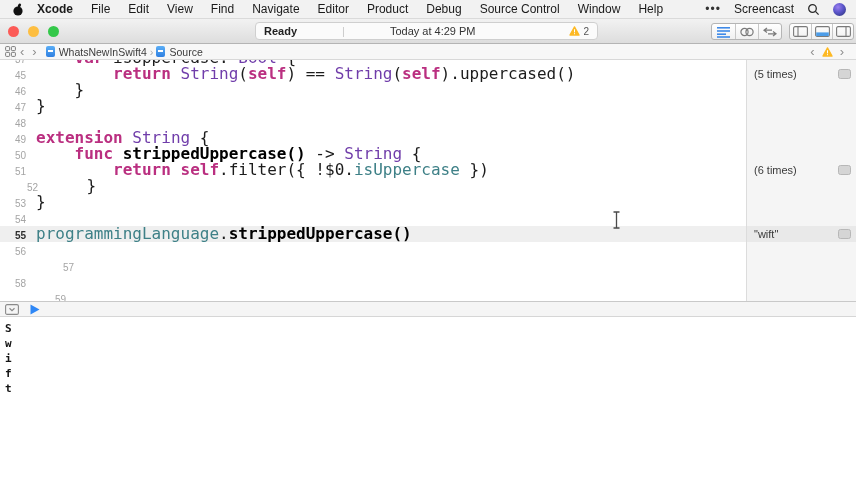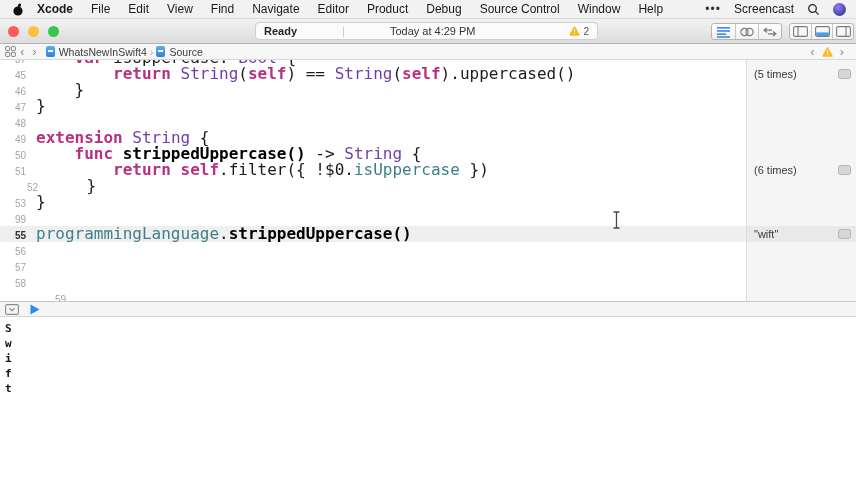--- a/index.html
+++ b/index.html
@@ -228,24 +228,24 @@
         <div class="code-row" style="top: -10px;"><span class="ln">37</span><span class="code"><span class="tk-p">    </span><span class="tk-k">var</span><span class="tk-p"> isUppercase: </span><span class="tk-t">Bool</span><span class="tk-p"> {</span></span></div>
         <div class="code-row" style="top: 6px;"><span class="ln">45</span><span class="code"><span class="tk-p">        </span><span class="tk-k">return</span><span class="tk-p"> </span><span class="tk-t">String</span><span class="tk-p">(</span><span class="tk-k">self</span><span class="tk-p">) == </span><span class="tk-t">String</span><span class="tk-p">(</span><span class="tk-k">self</span><span class="tk-p">).uppercased()</span></span></div>
         <div class="code-row" style="top: 22px;"><span class="ln">46</span><span class="code"><span class="tk-p">    }</span></span></div>
         <div class="code-row" style="top: 38px;"><span class="ln">47</span><span class="code"><span class="tk-p">}</span></span></div>
         <div class="code-row" style="top: 54px;"><span class="ln">48</span><span class="code"></span></div>
         <div class="code-row" style="top: 70px;"><span class="ln">49</span><span class="code"><span class="tk-k">extension</span><span class="tk-p"> </span><span class="tk-t">String</span><span class="tk-p"> {</span></span></div>
         <div class="code-row" style="top: 86px;"><span class="ln">50</span><span class="code"><span class="tk-p">    </span><span class="tk-k">func</span><span class="tk-p"> </span><span class="tk-b">strippedUppercase()</span><span class="tk-p"> -&gt; </span><span class="tk-t">String</span><span class="tk-p"> {</span></span></div>
         <div class="code-row" style="top: 102px;"><span class="ln">51</span><span class="code"><span class="tk-p">        </span><span class="tk-k">return</span><span class="tk-p"> </span><span class="tk-k">self</span><span class="tk-p">.filter({ !$0.</span><span class="tk-f">isUppercase</span><span class="tk-p"> })</span></span></div>
         <div class="code-row" style="top: 118px; padding-left: 12px;"><span class="ln">52</span><span class="code"><span class="tk-p">    }</span></span></div>
         <div class="code-row" style="top: 134px;"><span class="ln">53</span><span class="code"><span class="tk-p">}</span></span></div>
-        <div class="code-row" style="top: 150px;"><span class="ln">99</span><span class="code"></span></div>
+        <div class="code-row" style="top: 150px;"><span class="ln">54</span><span class="code"></span></div>
         <div class="code-row" style="top: 166px;"><span class="ln current">55</span><span class="code"><span class="tk-f">programmingLanguage</span><span class="tk-p">.</span><span class="tk-b">strippedUppercase()</span></span></div>
         <div class="code-row" style="top: 182px;"><span class="ln">56</span><span class="code"></span></div>
-        <div class="code-row" style="top: 198px;"><span class="ln">57</span><span class="code"></span></div>
+        <div class="code-row" style="top: 198px; padding-left: 48px;"><span class="ln">57</span><span class="code"></span></div>
         <div class="code-row" style="top: 214px;"><span class="ln">58</span><span class="code"></span></div>
         <div class="code-row" style="top: 230px; margin-left: 40px;"><span class="ln">59</span><span class="code"></span></div>
       </div>
     <div class="sidebar">
       <div id="sidebar-rows">
           <div class="result-row" style="top: 6px;">
             <span class="rtext">(5 times)</span>
             <span class="rbtn"></span>
           </div>
           <div class="result-row" style="top: 102px;">

